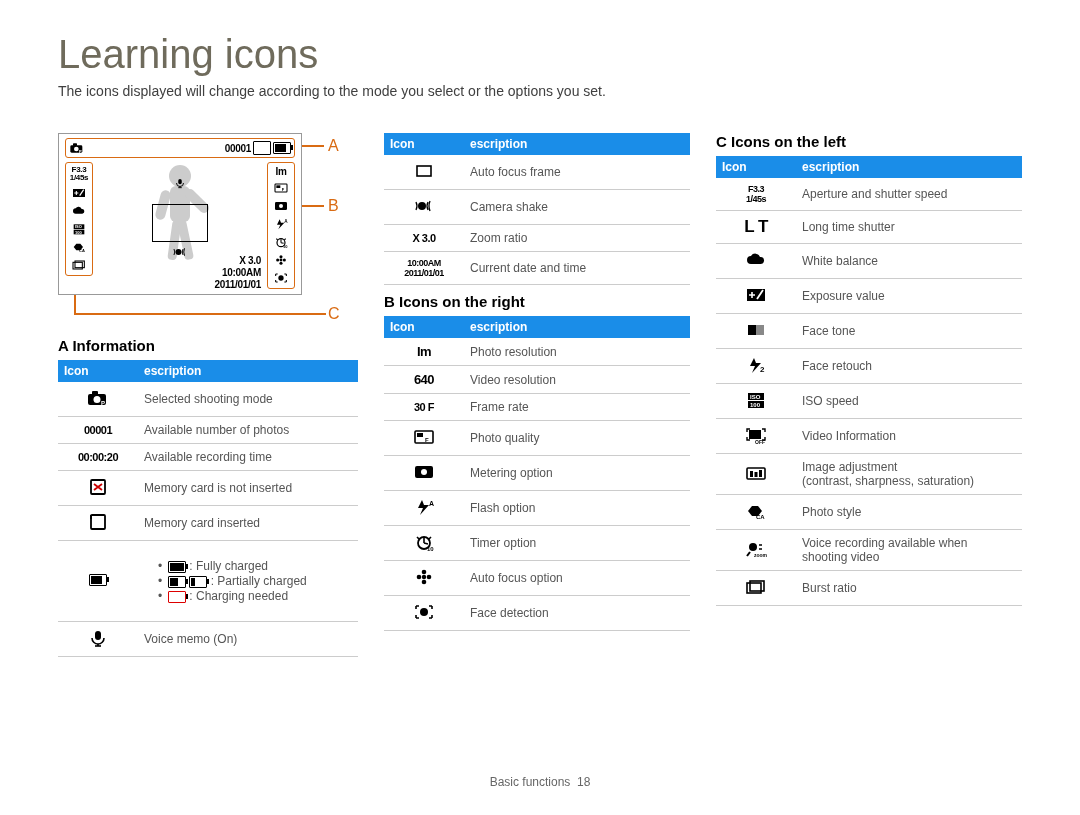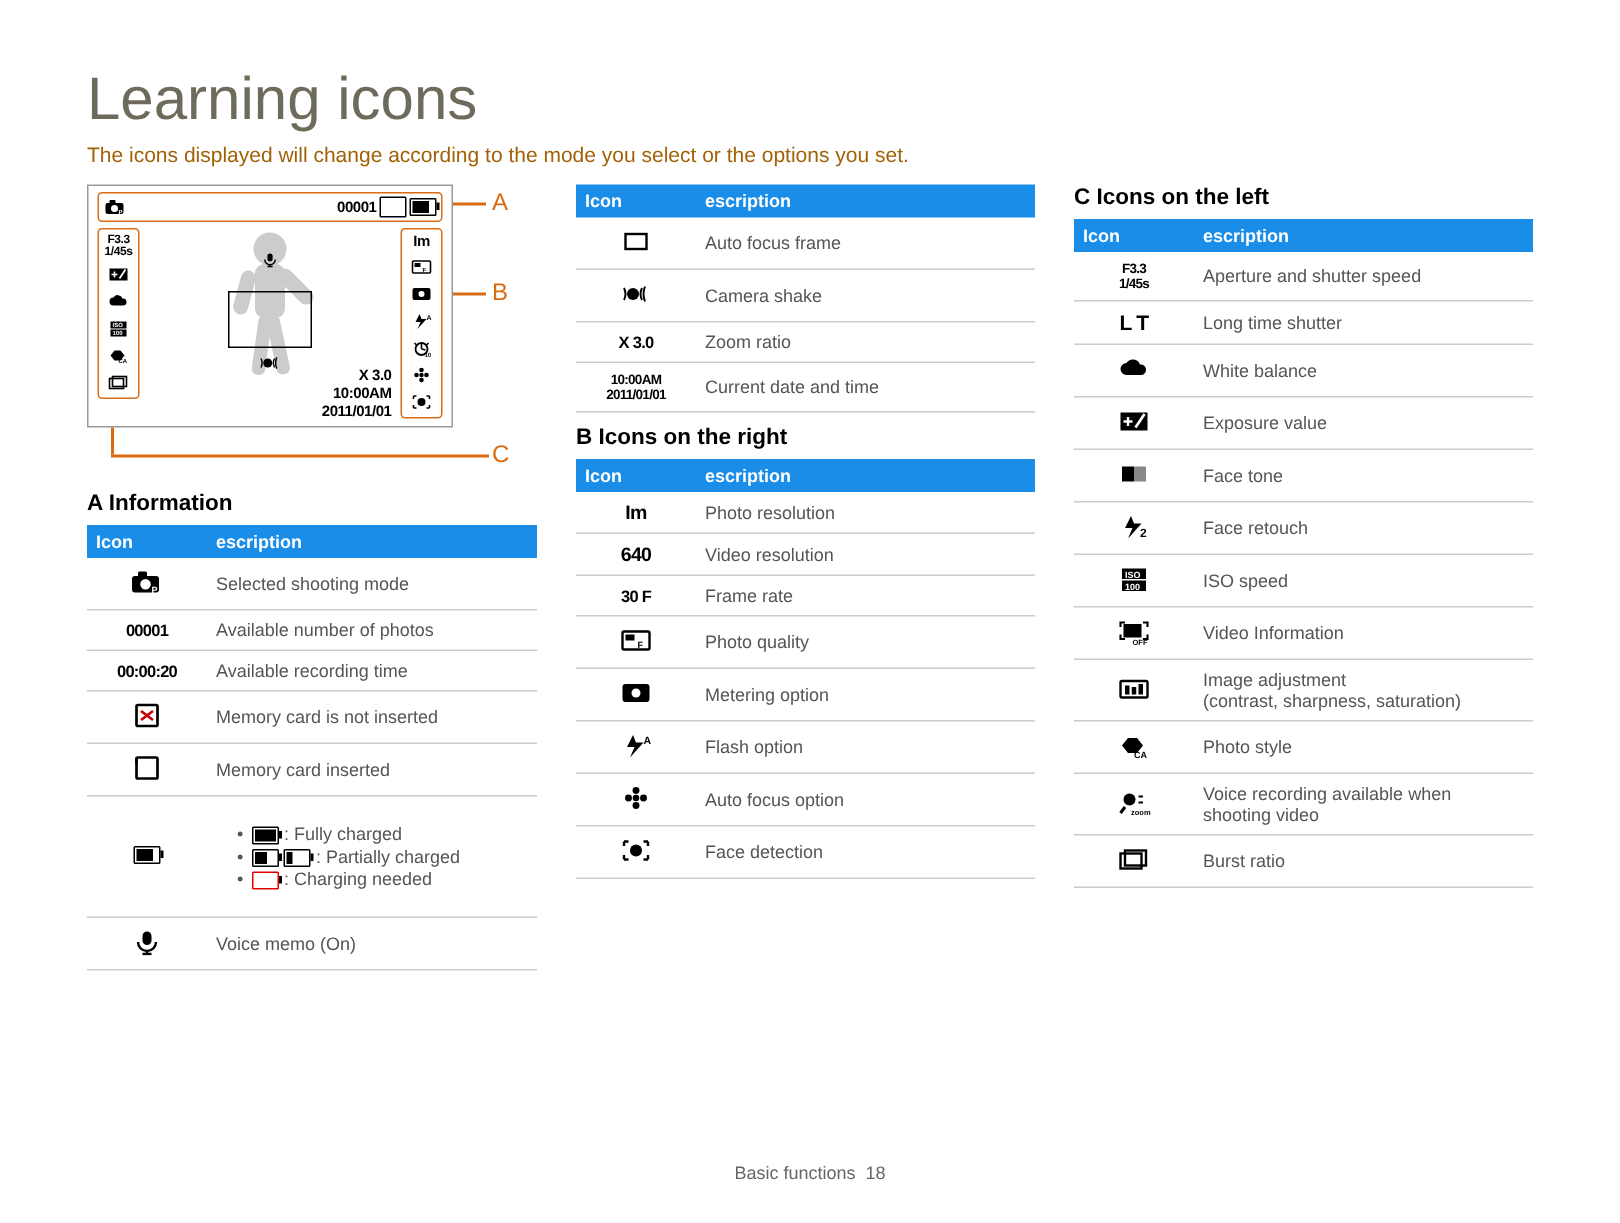--- a/index.html
+++ b/index.html
@@ -1,18 +1,18 @@
 <!DOCTYPE html>
 <html><head>
 <meta charset="utf-8">
 <style>
 html,body{margin:0;padding:0;font-family:Arial,Helvetica,sans-serif;color:#000;background:#fff}
-.page{width:1080px;height:815px;box-sizing:border-box;padding:44px 58px 30px 58px;position:relative}
+.page{width:1080px;height:815px;box-sizing:border-box;padding:32px 58px 30px 58px;position:relative}
 .title{font-size:40px;font-weight:300;color:#6f6b5c;margin:0 0 6px 0;letter-spacing:0}
-.subtitle{font-size:14px;color:#a16207;margin:0 0 12px 0;font-weight:300}
+.subtitle{font-size:14px;color:#404040;margin:0 0 34px 0;font-weight:300}
 .cols{display:flex;gap:26px}
 .col{flex:1;min-width:0}
 .col-left{flex:0 0 300px}
 
 
 .diagram{position:relative;width:280px;height:190px;margin-bottom:14px}
 .screen{position:absolute;left:0;top:0;width:242px;height:160px;border:1px solid #999;background:#fff}
 .call{font-size:16px;color:#d96b13;font-weight:400;position:absolute}
 .call-line{position:absolute;background:#d96b13}
 
@@ -442,20 +442,28 @@
               <td><span class="ic">
                   <svg viewBox="0 0 24 18">
                     <use href="#ic-flash"></use>
                   </svg>
                 </span></td>
               <td>Flash option</td>
             </tr>
             <tr>
               <td><span class="ic">
                   <svg viewBox="0 0 24 18">
+                    <use href="#ic-timer"></use>
+                  </svg>
+                </span></td>
+              <td>Timer option</td>
+            </tr>
+            <tr>
+              <td><span class="ic">
+                  <svg viewBox="0 0 24 18">
                     <use href="#ic-flower"></use>
                   </svg>
                 </span></td>
               <td>Auto focus option</td>
             </tr>
             <tr>
               <td><span class="ic">
                   <svg viewBox="0 0 24 18">
                     <use href="#ic-face"></use>
                   </svg>
@@ -476,21 +484,21 @@
             </tr>
         </tbody>
           <tbody id="tbody-c">
             <tr>
               <td>
                 <div class="lcd-cell" style="font-size:9px;line-height:10px">F3.3<br>1/45s</div>
               </td>
               <td>Aperture and shutter speed</td>
             </tr>
             <tr>
-              <td><span class="lcd-cell" style="font-size:14px">L T</span></td>
+              <td><span class="lcd-cell" style="font-size:17px">L T</span></td>
               <td>Long time shutter</td>
             </tr>
             <tr>
               <td><span class="ic">
                   <svg viewBox="0 0 24 18">
                     <use href="#ic-cloud"></use>
                   </svg>
                 </span></td>
               <td>White balance</td>
             </tr>

